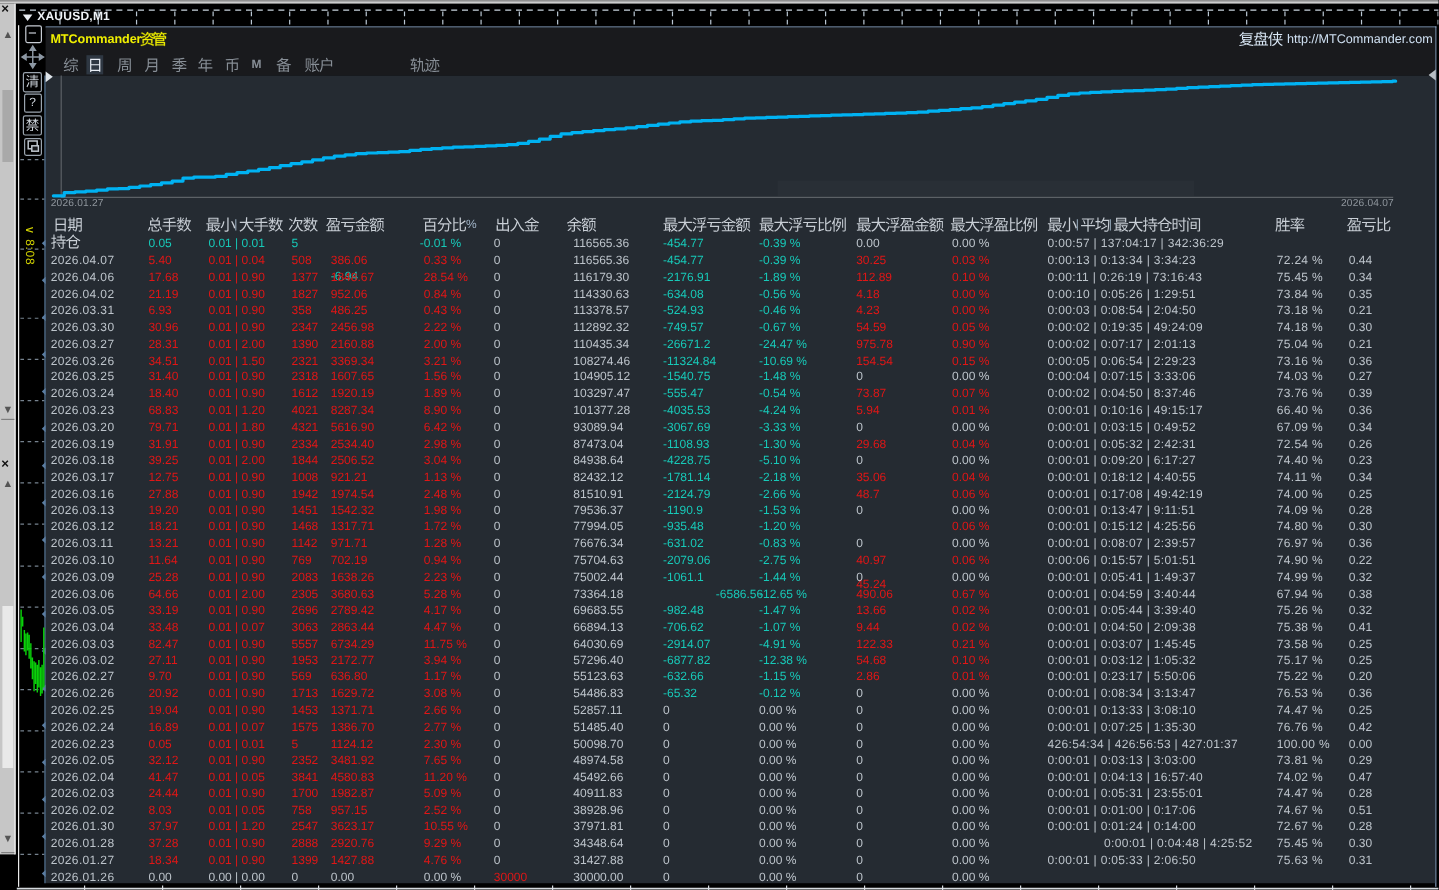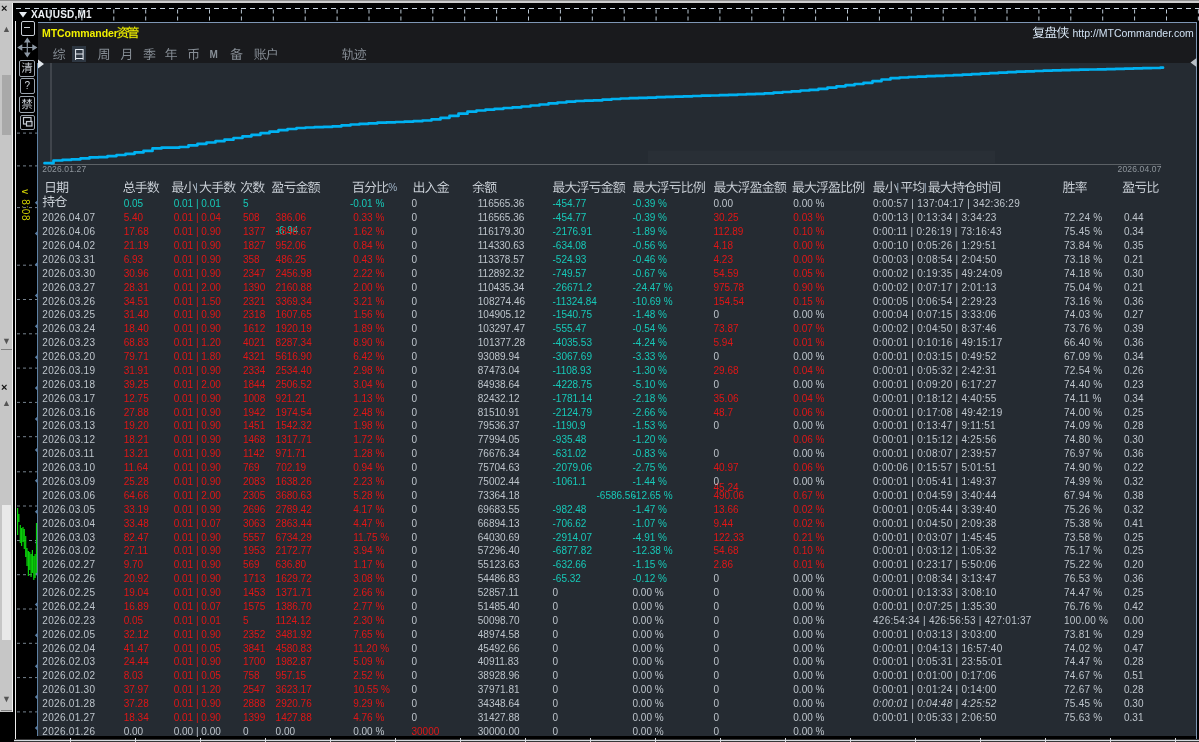--- a/index.html
+++ b/index.html
@@ -72,21 +72,21 @@
     <i class="r" style="left:713.5px;top:211.3px;">30.25</i>
     <i class="r" style="left:793.3px;top:211.3px;">0.03 %</i>
     <i class="w ls6" style="left:873.0px;top:211.3px;">0:00:13 | 0:13:34 | 3:34:23</i>
     <i class="w ls2" style="left:1064.0px;top:211.3px;">72.24 %</i>
     <i class="w" style="left:1124.0px;top:211.3px;">0.44</i>
     <i class="w ls3" style="left:42.3px;top:225.2px;">2026.04.06</i>
     <i class="r" style="left:123.7px;top:225.2px;">17.68</i>
     <i class="r" style="left:173.7px;top:225.2px;">0.01 | 0.90</i>
     <i class="r" style="left:243.0px;top:225.2px;">1377</i>
     <i class="r" style="left:275.6px;top:225.2px;">1848.67</i>
-    <i class="r" style="left:353.2px;top:225.2px;">1.62 %</i>
+    <i class="r" style="left:353.2px;top:225.2px;">28.54 %</i>
     <i class="w" style="left:411.5px;top:225.2px;">0</i>
     <i class="w" style="left:477.8px;top:225.2px;">116179.30</i>
     <i class="t" style="left:552.5px;top:225.2px;">-2176.91</i>
     <i class="t" style="left:632.5px;top:225.2px;">-1.89 %</i>
     <i class="r" style="left:713.5px;top:225.2px;">112.89</i>
     <i class="r" style="left:793.3px;top:225.2px;">0.10 %</i>
     <i class="w ls6" style="left:873.0px;top:225.2px;">0:00:11 | 0:26:19 | 73:16:43</i>
     <i class="w ls2" style="left:1064.0px;top:225.2px;">75.45 %</i>
     <i class="w" style="left:1124.0px;top:225.2px;">0.34</i>
     <i class="w ls3" style="left:42.3px;top:239.0px;">2026.04.02</i>
@@ -589,21 +589,21 @@
     <i class="r" style="left:173.7px;top:697.0px;">0.01 | 0.90</i>
     <i class="r" style="left:243.0px;top:697.0px;">2888</i>
     <i class="r" style="left:275.6px;top:697.0px;">2920.76</i>
     <i class="r" style="left:353.2px;top:697.0px;">9.29 %</i>
     <i class="w" style="left:411.5px;top:697.0px;">0</i>
     <i class="w" style="left:477.8px;top:697.0px;">34348.64</i>
     <i class="w" style="left:552.5px;top:697.0px;">0</i>
     <i class="w" style="left:632.5px;top:697.0px;">0.00 %</i>
     <i class="w" style="left:713.5px;top:697.0px;">0</i>
     <i class="w" style="left:793.3px;top:697.0px;">0.00 %</i>
-    <i class="w ls6" style="left:873.0px;top:697.0px;font-style:italic;">0:00:01 | 0:04:48 | 4:25:52</i>
+    <i class="w ls6" style="left:920px;top:697.0px;">0:00:01 | 0:04:48 | 4:25:52</i>
     <i class="w ls2" style="left:1064.0px;top:697.0px;">75.45 %</i>
     <i class="w" style="left:1124.0px;top:697.0px;">0.30</i>
     <i class="w ls3" style="left:42.3px;top:710.9px;">2026.01.27</i>
     <i class="r" style="left:123.7px;top:710.9px;">18.34</i>
     <i class="r" style="left:173.7px;top:710.9px;">0.01 | 0.90</i>
     <i class="r" style="left:243.0px;top:710.9px;">1399</i>
     <i class="r" style="left:275.6px;top:710.9px;">1427.88</i>
     <i class="r" style="left:353.2px;top:710.9px;">4.76 %</i>
     <i class="w" style="left:411.5px;top:710.9px;">0</i>
     <i class="w" style="left:477.8px;top:710.9px;">31427.88</i>

